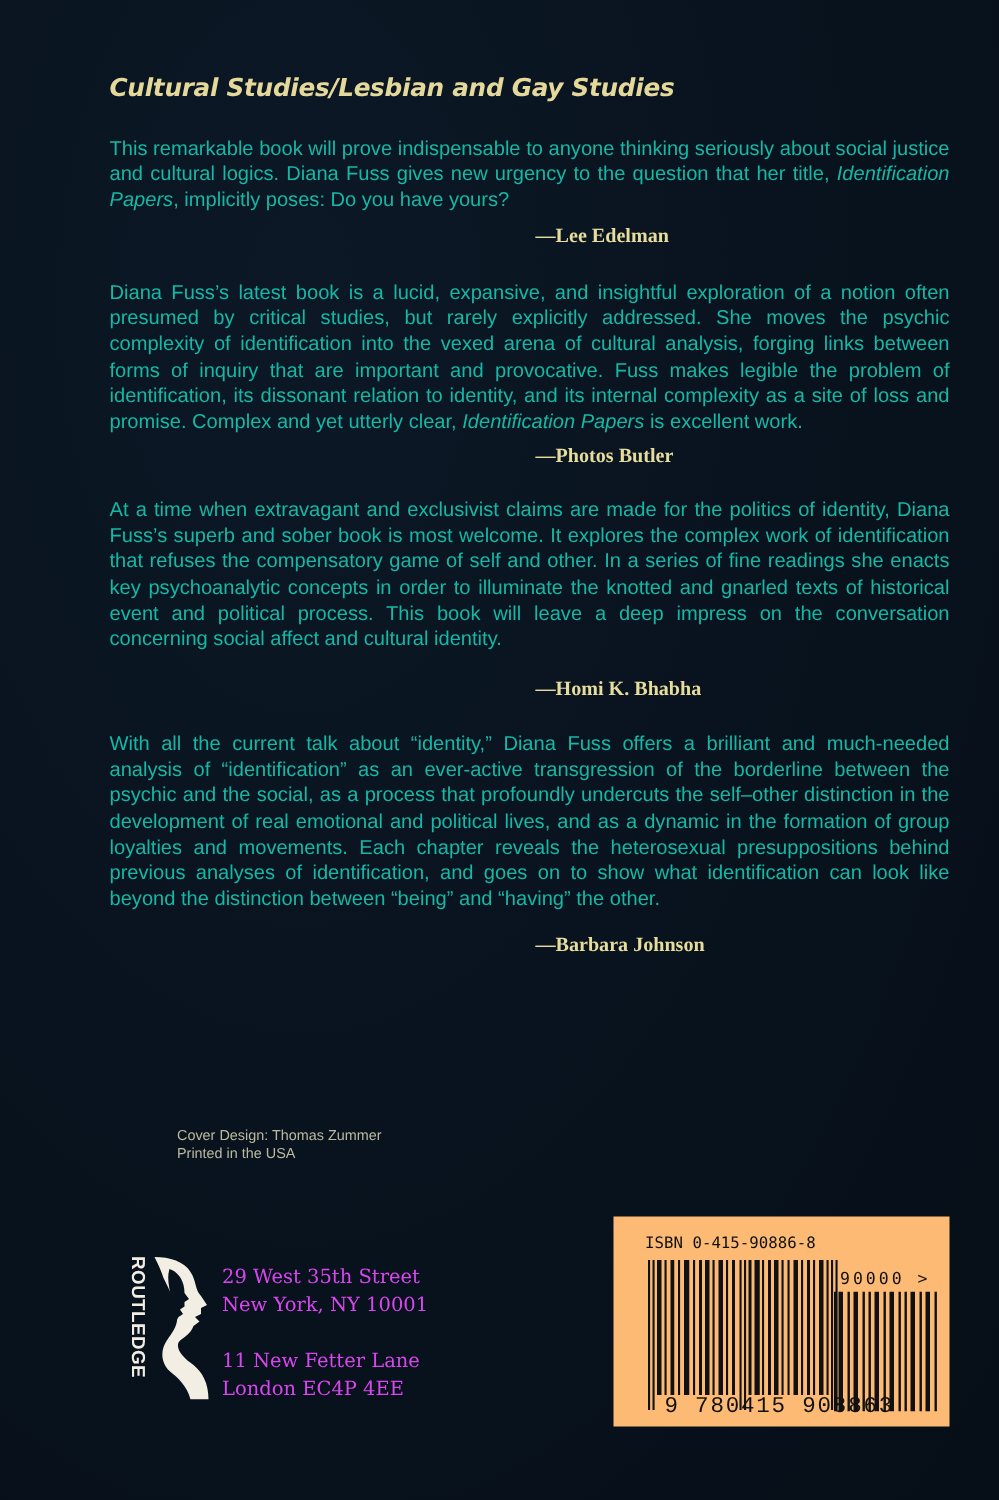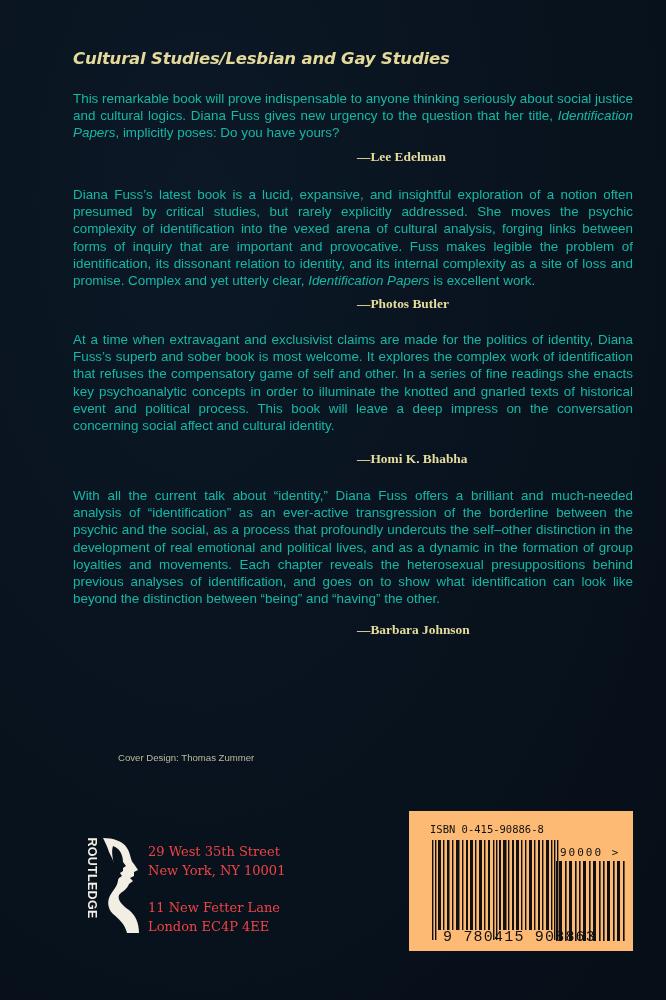--- a/index.html
+++ b/index.html
@@ -48,21 +48,21 @@
     transform: rotate(90deg); transform-origin: center center;
     width: 92px; height: 14px; margin-left: -24px; margin-top: -7px;
     font-family: "Liberation Sans", sans-serif; font-weight: bold;
     font-size: 12.5px; color: #f2eee4; letter-spacing: 0.3px;
     text-align: center; line-height: 14px;
   }
   .logo-mark { position: absolute; left: 85px; top: 838px; width: 42px; height: 95px; }
   .address {
     position: absolute; left: 132px;
     font-family: "DejaVu Serif", serif;
-    font-size: 13px; line-height: 19px; color: #ef4444;
+    font-size: 13px; line-height: 19px; color: #d946ef;
   }
   .barcode-box {
     position: absolute; left: 393px; top: 811px; width: 224px; height: 140px;
     background: #fdba74;
   }
   .isbn-line {
     position: absolute; left: 21px; top: 12px;
     font-family: "DejaVu Sans Mono", monospace; font-size: 10.5px; color: #111;
   }
   .addon-digits {
@@ -94,20 +94,21 @@
 
   <p class="quote" style="top:331px;"><span>At a time when extravagant and exclusivist claims are made for the politics of identity, Diana Fuss’s superb and sober book is most welcome. It explores the complex work of identification that refuses the compensatory game of self and other. In a series of fine readings she enacts key psychoanalytic concepts in order to illuminate the knotted and gnarled texts of historical event and political process. This book will leave a deep impress on the conversation concerning social affect and cultural identity.</span></p>
   <p class="attr" style="top:451px;">—Homi K. Bhabha</p>
 
   <p class="quote" style="top:487px;"><span>With all the current talk about “identity,” Diana Fuss offers a brilliant and much-needed analysis of “identification” as an ever-active transgression of the borderline between the psychic and the social, as a process that profoundly undercuts the self–other distinction in the development of real emotional and political lives, and as a dynamic in the formation of group loyalties and movements. Each chapter reveals the heterosexual presuppositions behind previous analyses of identification, and goes on to show what identification can look like beyond the distinction between “being” and “having” the other.</span></p>
   <p class="attr" style="top:622px;">—Barbara Johnson</p>
 
 
   <div class="credits">
     <div>Cover Design: Thomas Zummer</div>
+    <div>Printed in the USA</div>
   </div>
 
   <div class="logo-word">ROUTLEDGE</div>
   <svg class="logo-mark" viewBox="0 0 42 95">
     <path fill="#f2eee4" d="M2,0 C12,0 22,3 26,10 C30,16 29,22 33,26 L37,32 L33,34 L33,38 L29,40 L32,43 L28,46 C26,52 20,54 18,57 C16,62 22,68 28,72 C34,77 38,84 38,95 L26,95 C24,86 17,80 12,76 C6,70 6,62 10,56 C14,50 18,46 17,38 C16,30 12,22 8,14 C6,8 4,4 2,0 Z"></path>
     <path fill="#08121d" d="M12,8 C18,10 22,16 22,24 L25,28 L22,30 L22,33 L19,35 L21,38 L18,40 C16,44 13,46 12,50 C10,42 14,36 13,28 C12,20 10,14 12,8 Z"></path>
   </svg>
 
   <div class="address" style="top:842px;">
     <div>29 West 35th Street</div>

